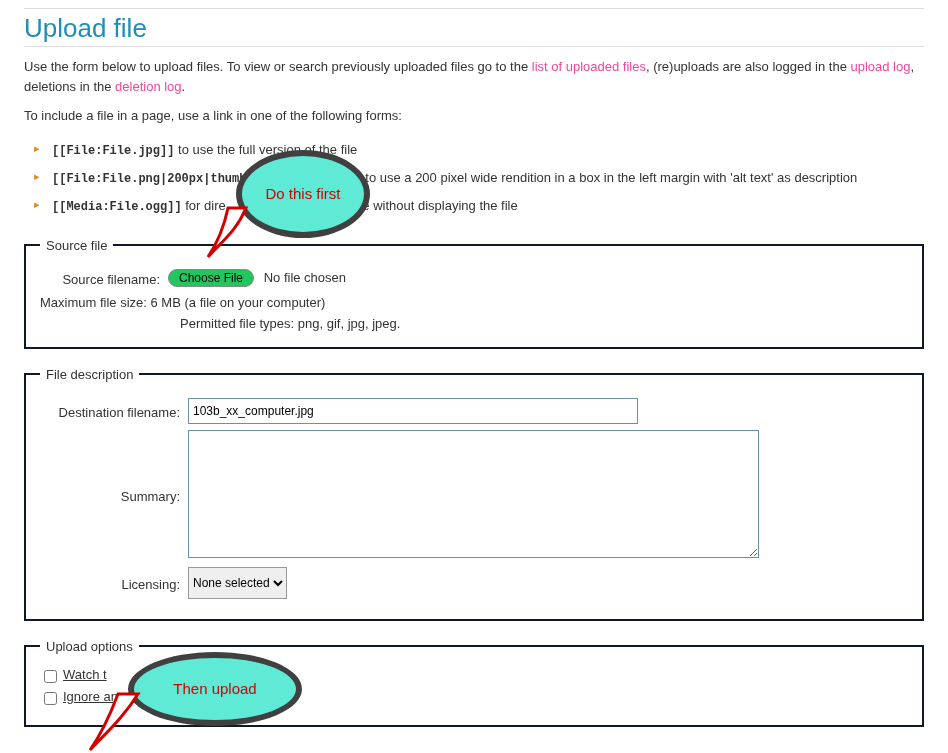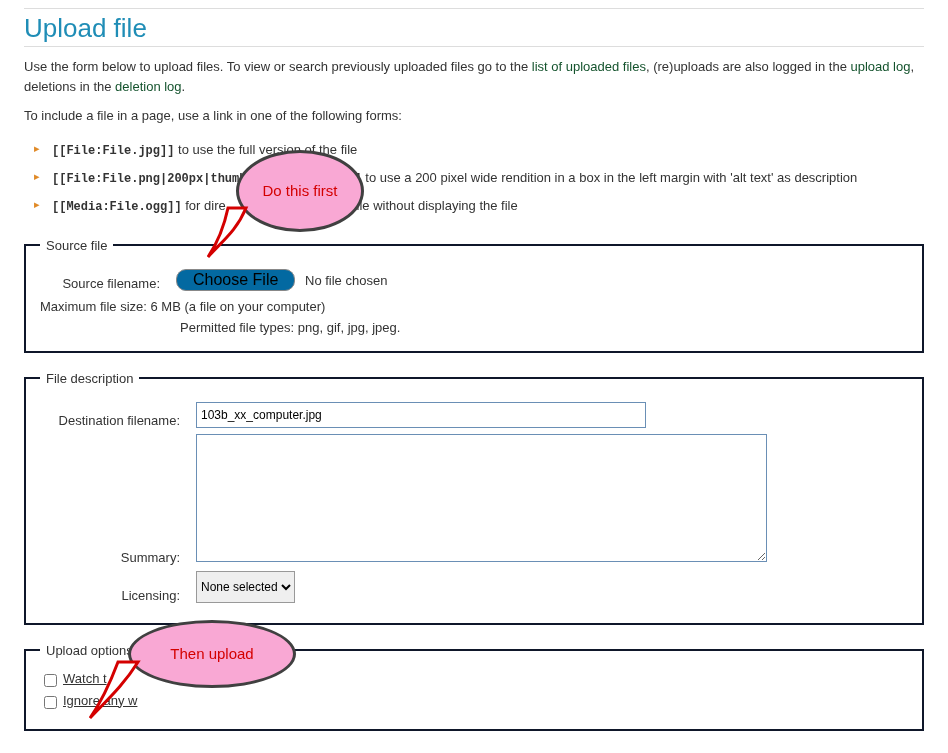--- a/index.html
+++ b/index.html
@@ -28,21 +28,21 @@
     color: #1f8db6;
     margin: 0 0 6px 0;
     padding-bottom: 2px;
     border-bottom: 1px solid #ddd;
   }
   .intro, .include-intro {
     line-height: 1.5;
     margin: 10px 0;
   }
   a.wiki-link {
-    color: #14532d;
+    color: #ec4899;
     text-decoration: none;
   }
   ul.forms {
     list-style: none;
     margin: 6px 0 14px 0;
     padding: 0 0 0 10px;
   }
   ul.forms > li {
     position: relative;
     padding: 4px 0 4px 18px;
@@ -66,40 +66,39 @@
     margin: 18px 0 18px 0;
     padding: 10px 14px 14px 14px;
   }
   legend {
     padding: 0 6px;
     font-size: 13px;
     color: #333;
   }
   .row {
     display: flex;
-    align-items: flex-end;
+    align-items: center;
     margin: 6px 0;
-    gap: 8px;
   }
   .row > label, .row > .lbl-col {
     width: 140px;
     flex: 0 0 140px;
     text-align: right;
     padding-right: 8px;
     padding-top: 3px;
   }
   .row > .val-col {
     flex: 1 1 auto;
   }
   .choose-btn {
-    font-size: 16px;
-    padding: 1px 16px;
+    font-size: 12px;
+    padding: 1px 10px;
     border: 1px solid #888;
     border-radius: 10px;
-    background: #0369a1;
+    background: #22c55e;
     cursor: pointer;
     display: inline-block;
   }
   .no-file {
     margin-left: 6px;
     font-size: 13px;
   }
   .center-note {
     margin: 6px 0 2px 140px;
   }
@@ -138,23 +137,23 @@
     cursor: pointer;
     display: inline-block;
     margin-top: 8px;
   }
   
   .callout {
     position: absolute;
     pointer-events: none;
   }
   .callout .bubble {
-    border: 3px solid #404040;
+    border: 6px solid #404040;
     border-radius: 50%;
-    background: #f9a8d4;
+    background: #5eead4;
     color: #d40000;
     font-size: 15px;
     line-height: 1.2;
     display: flex;
     align-items: center;
     justify-content: center;
     text-align: center;
     padding: 6px;
   }
   .callout svg {
@@ -252,21 +251,21 @@
   <div class="callout" style="left:236px; top:150px;">
     <div class="bubble" style="width:110px; height:64px;">
       <span>Do this first</span>
     </div>
     <svg style="left:-30px; top:52px;" width="60" height="60">
       <path d="M40 6 C 30 30, 15 40, 2 55 C 12 40, 18 25, 22 6 Z" fill="#fff" stroke="#d40000" stroke-width="3"></path>
     </svg>
   </div>
 
   
-  <div class="callout" style="left:128px; top:620px;">
+  <div class="callout" style="left:128px; top:652px;">
     <div class="bubble" style="width:150px; height:50px;">
       <span>Then upload</span>
     </div>
     <svg style="left:-40px; top:36px;" width="70" height="70">
       <path d="M50 6 C 35 30, 18 45, 2 62 C 16 42, 24 22, 30 6 Z" fill="#fff" stroke="#d40000" stroke-width="3"></path>
     </svg>
   </div>
 
 </div>
 

